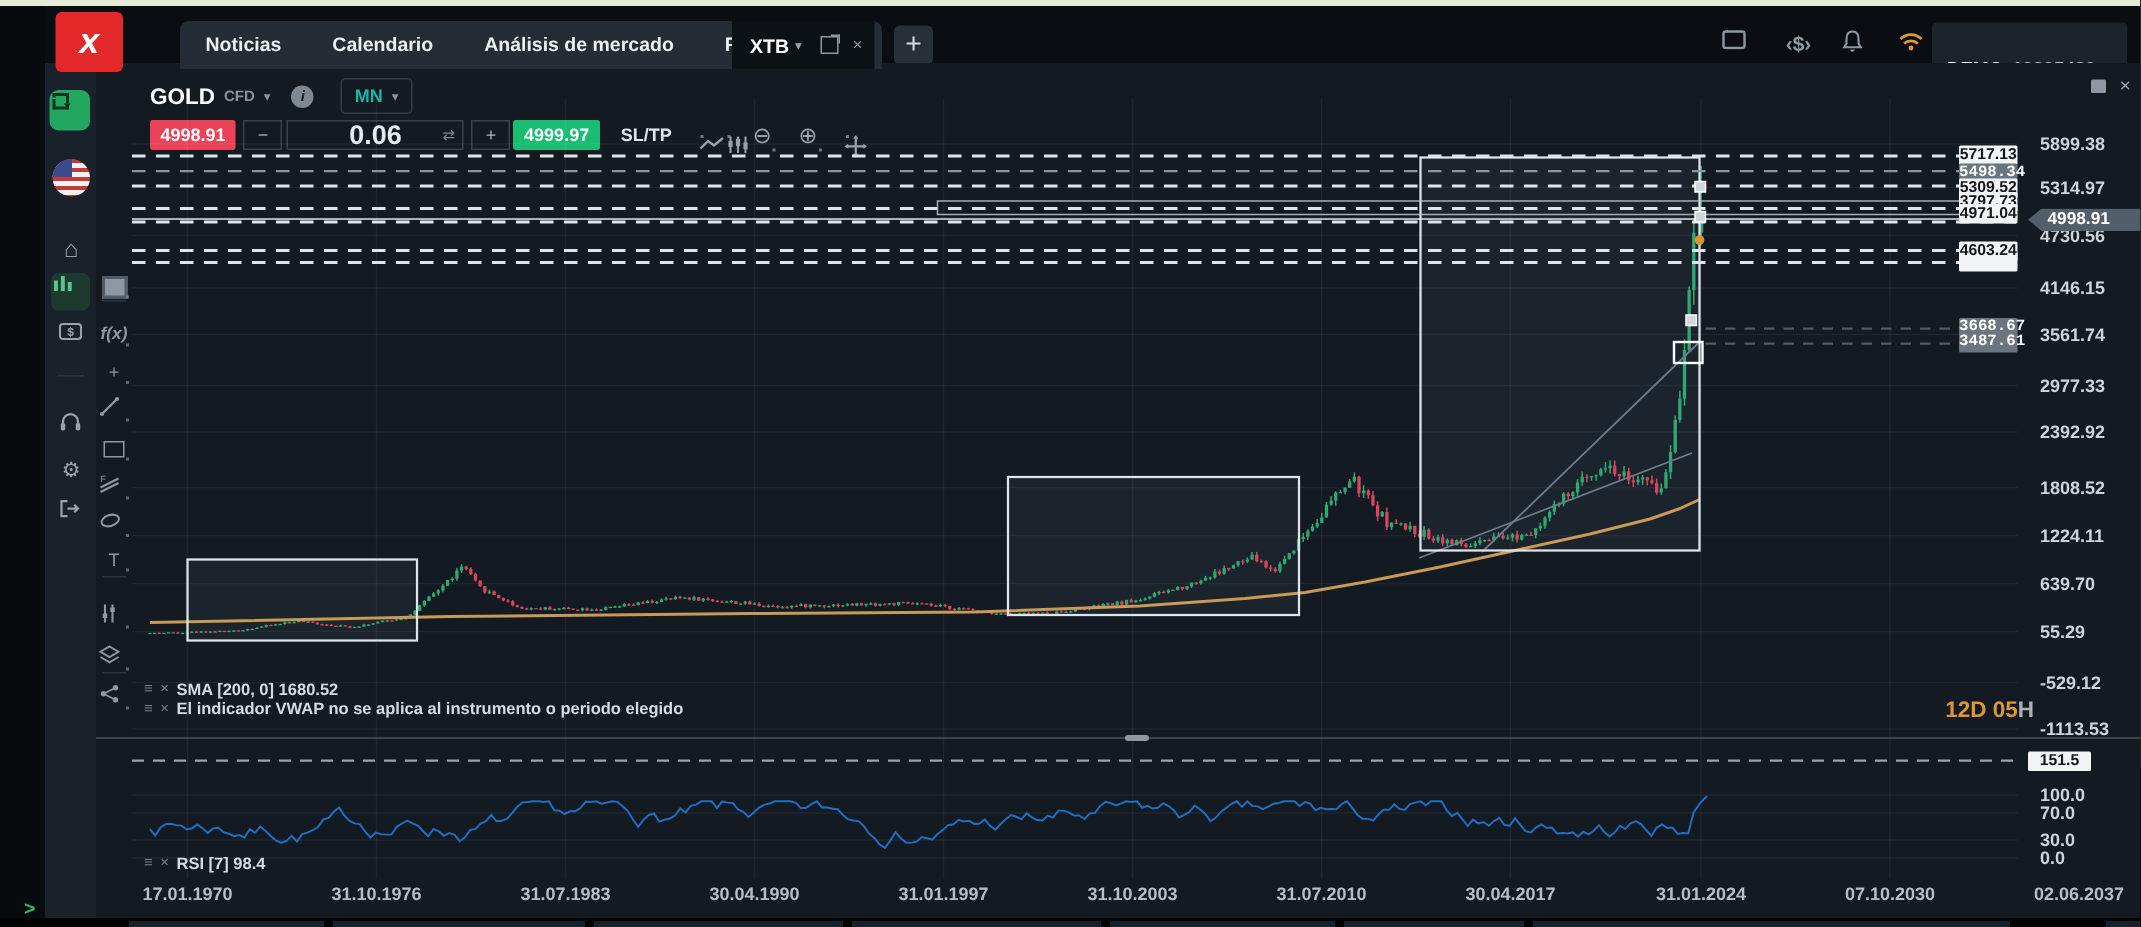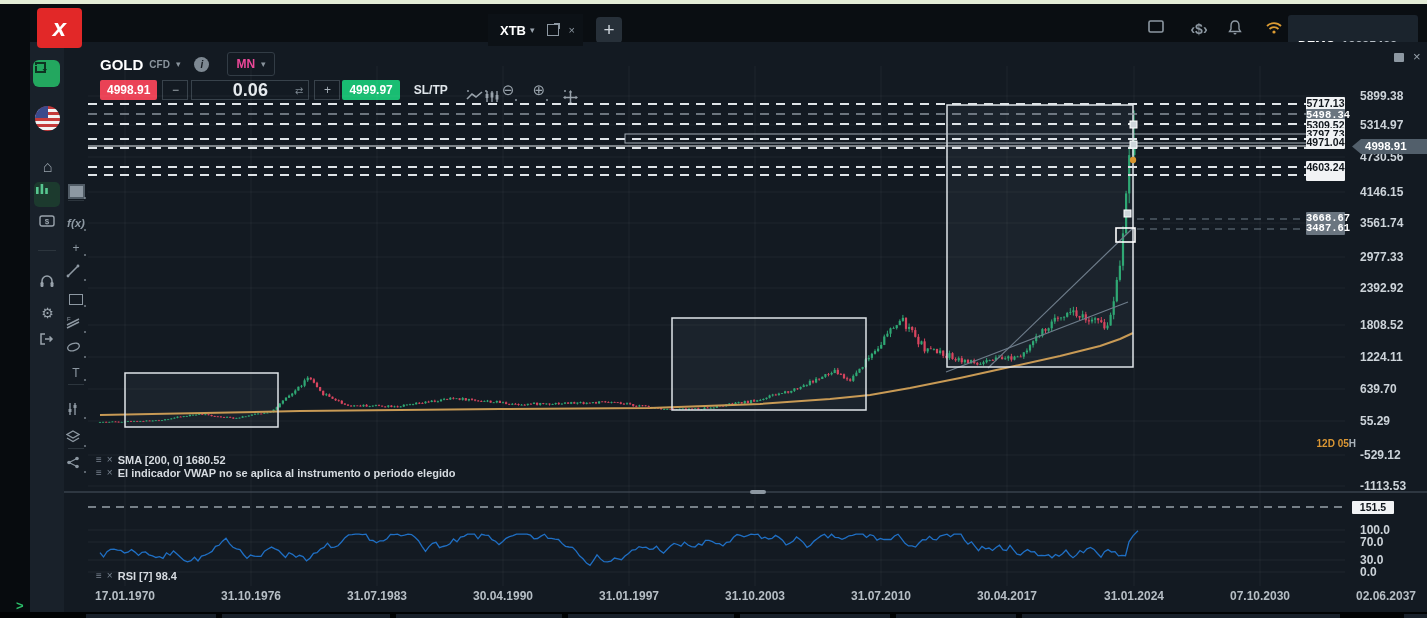--- a/index.html
+++ b/index.html
@@ -39,21 +39,21 @@
   #account-badge .num{color:#b9c1c8;font-weight:600;font-size:12.5px;}
   #account-badge .caret{color:#8d98a2;font-size:9px;}
   
   #panel{left:64px;top:42px;width:1363px;height:570px;background:#131a22;}
   #sym-row{left:36px;top:10px;display:flex;align-items:center;gap:6px;}
   #sym-row .sym{font-size:15px;font-weight:800;color:#fff;}
   #sym-row .typ{font-size:10px;font-weight:700;color:#8a949d;}
   #sym-row .caret{font-size:9px;color:#8a949d;}
   #info-icon{width:15px;height:15px;border-radius:50%;background:#7d8892;color:#141a21;font-weight:800;font-size:10px;font-style:italic;display:flex;align-items:center;justify-content:center;margin-left:8px;}
   #tf-box{margin-left:12px;height:22px;border:1px solid #323c45;border-radius:3px;display:flex;align-items:center;padding:0 8px;gap:6px;cursor:pointer;}
-  #tf-box .tf{font-size:12px;font-weight:700;color:#ec4899;}
+  #tf-box .tf{font-size:12px;font-weight:700;color:#14b8a6;}
   #trade-row{left:36px;top:38px;display:flex;align-items:center;height:20px;}
   .px-tag{height:20px;border-radius:2px;color:#fff;font-weight:700;font-size:12px;display:flex;align-items:center;padding:0 7px;cursor:pointer;}
   #bid-tag{background:#ea4256;}
   #ask-tag{background:#19bd72;margin-left:2px;}
   .step-btn{width:24px;height:18px;border:1px solid #38424b;color:#aab3bb;font-size:12px;display:flex;align-items:center;justify-content:center;margin-left:5px;cursor:pointer;}
   #spread-box{width:116px;height:18px;border:1px solid #38424b;margin-left:3px;display:flex;align-items:center;justify-content:center;position:relative;}
   #spread-box .val{color:#e6eaee;font-weight:700;font-size:18px;}
   #spread-box .sync{position:absolute;right:5px;color:#7d8892;font-size:10px;}
   #sltp{margin-left:14px;color:#dfe5ea;font-weight:700;font-size:12px;cursor:pointer;}
   .hd-ic{margin-left:18px;color:#97a1aa;display:flex;align-items:flex-end;cursor:pointer;position:relative;}
@@ -95,20 +95,26 @@
 
 <div id="app">
 
   <div class="a" id="topstripe"></div>
   <div class="a" id="rightedge"></div>
   <div class="a" id="leftstrip">
     <div class="a" id="expand-chevron">&gt;</div>
   </div>
 
   <div class="a" id="topbar">
+    <div class="a" id="tabstrip">
+        <div class="tab">Noticias</div>
+        <div class="tab">Calendario</div>
+        <div class="tab">Análisis de mercado</div>
+        <div class="tab">Formación</div>
+      </div>
     <div class="a" id="activetab">
       <span class="lbl">XTB</span>
       <span class="caret">▾</span>
       <span id="popout-icon"></span>
       <span class="tab-ic">×</span>
     </div>
     <div class="a" id="plus-tab">+</div>
 
     <div class="a tb-ic" style="left:1118px;">
       <svg width="16" height="13">
@@ -1050,21 +1056,21 @@
     <div class="a ptag gray" style="left: 1306px; top: 109px; z-index: 6;">5498.34</div>
     <div class="a ptag white" style="left: 1306px; top: 119px; z-index: 7;">5309.52</div>
     <div class="a ptag white" style="left: 1306px; top: 128px; z-index: 8;">3797.73</div>
     <div class="a ptag white" style="left: 1306px; top: 136px; z-index: 9;">4971.04</div>
     <div class="a ptag white" style="left: 1306px; top: 161px; z-index: 10;">4603.24</div>
     <div class="a ptag white" style="left: 1306px; top: 168px; z-index: 4;"></div>
     <div class="a ptag gray" style="left: 1306px; top: 212px; z-index: 12;">3668.67</div>
     <div class="a ptag gray" style="left: 1306px; top: 222px; z-index: 13;">3487.61</div>
     <div class="a" id="cur-tag" style="left: 1352px; top: 139px; z-index: 20;">4998.91</div>
     <div class="a" id="rsi-tag" style="left: 1352px; top: 501px; z-index: 20;">151.5</div>
-    <div class="a" id="countdown" style="left: 1290px; top: 438px; width: 66px; text-align: right; font-size: 10px; font-weight: 700;"><span class="v">12D 05</span><span class="s">H</span></div>
+    <div class="a" id="countdown" style="left: 1290px; top: 465px; width: 66px; text-align: right; font-size: 15px; font-weight: 700;"><span class="v">12D 05</span><span class="s">H</span></div>
     <div class="a ind-row" style="left: 96px; top: 454px;">
       <span class="mi">≡</span>
       <span class="mi">×</span>
       <span class="tx">SMA [200, 0] 1680.52</span>
     </div>
     <div class="a ind-row" style="left: 96px; top: 467px;">
       <span class="mi">≡</span>
       <span class="mi">×</span>
       <span class="tx">El indicador VWAP no se aplica al instrumento o periodo elegido</span>
     </div>

